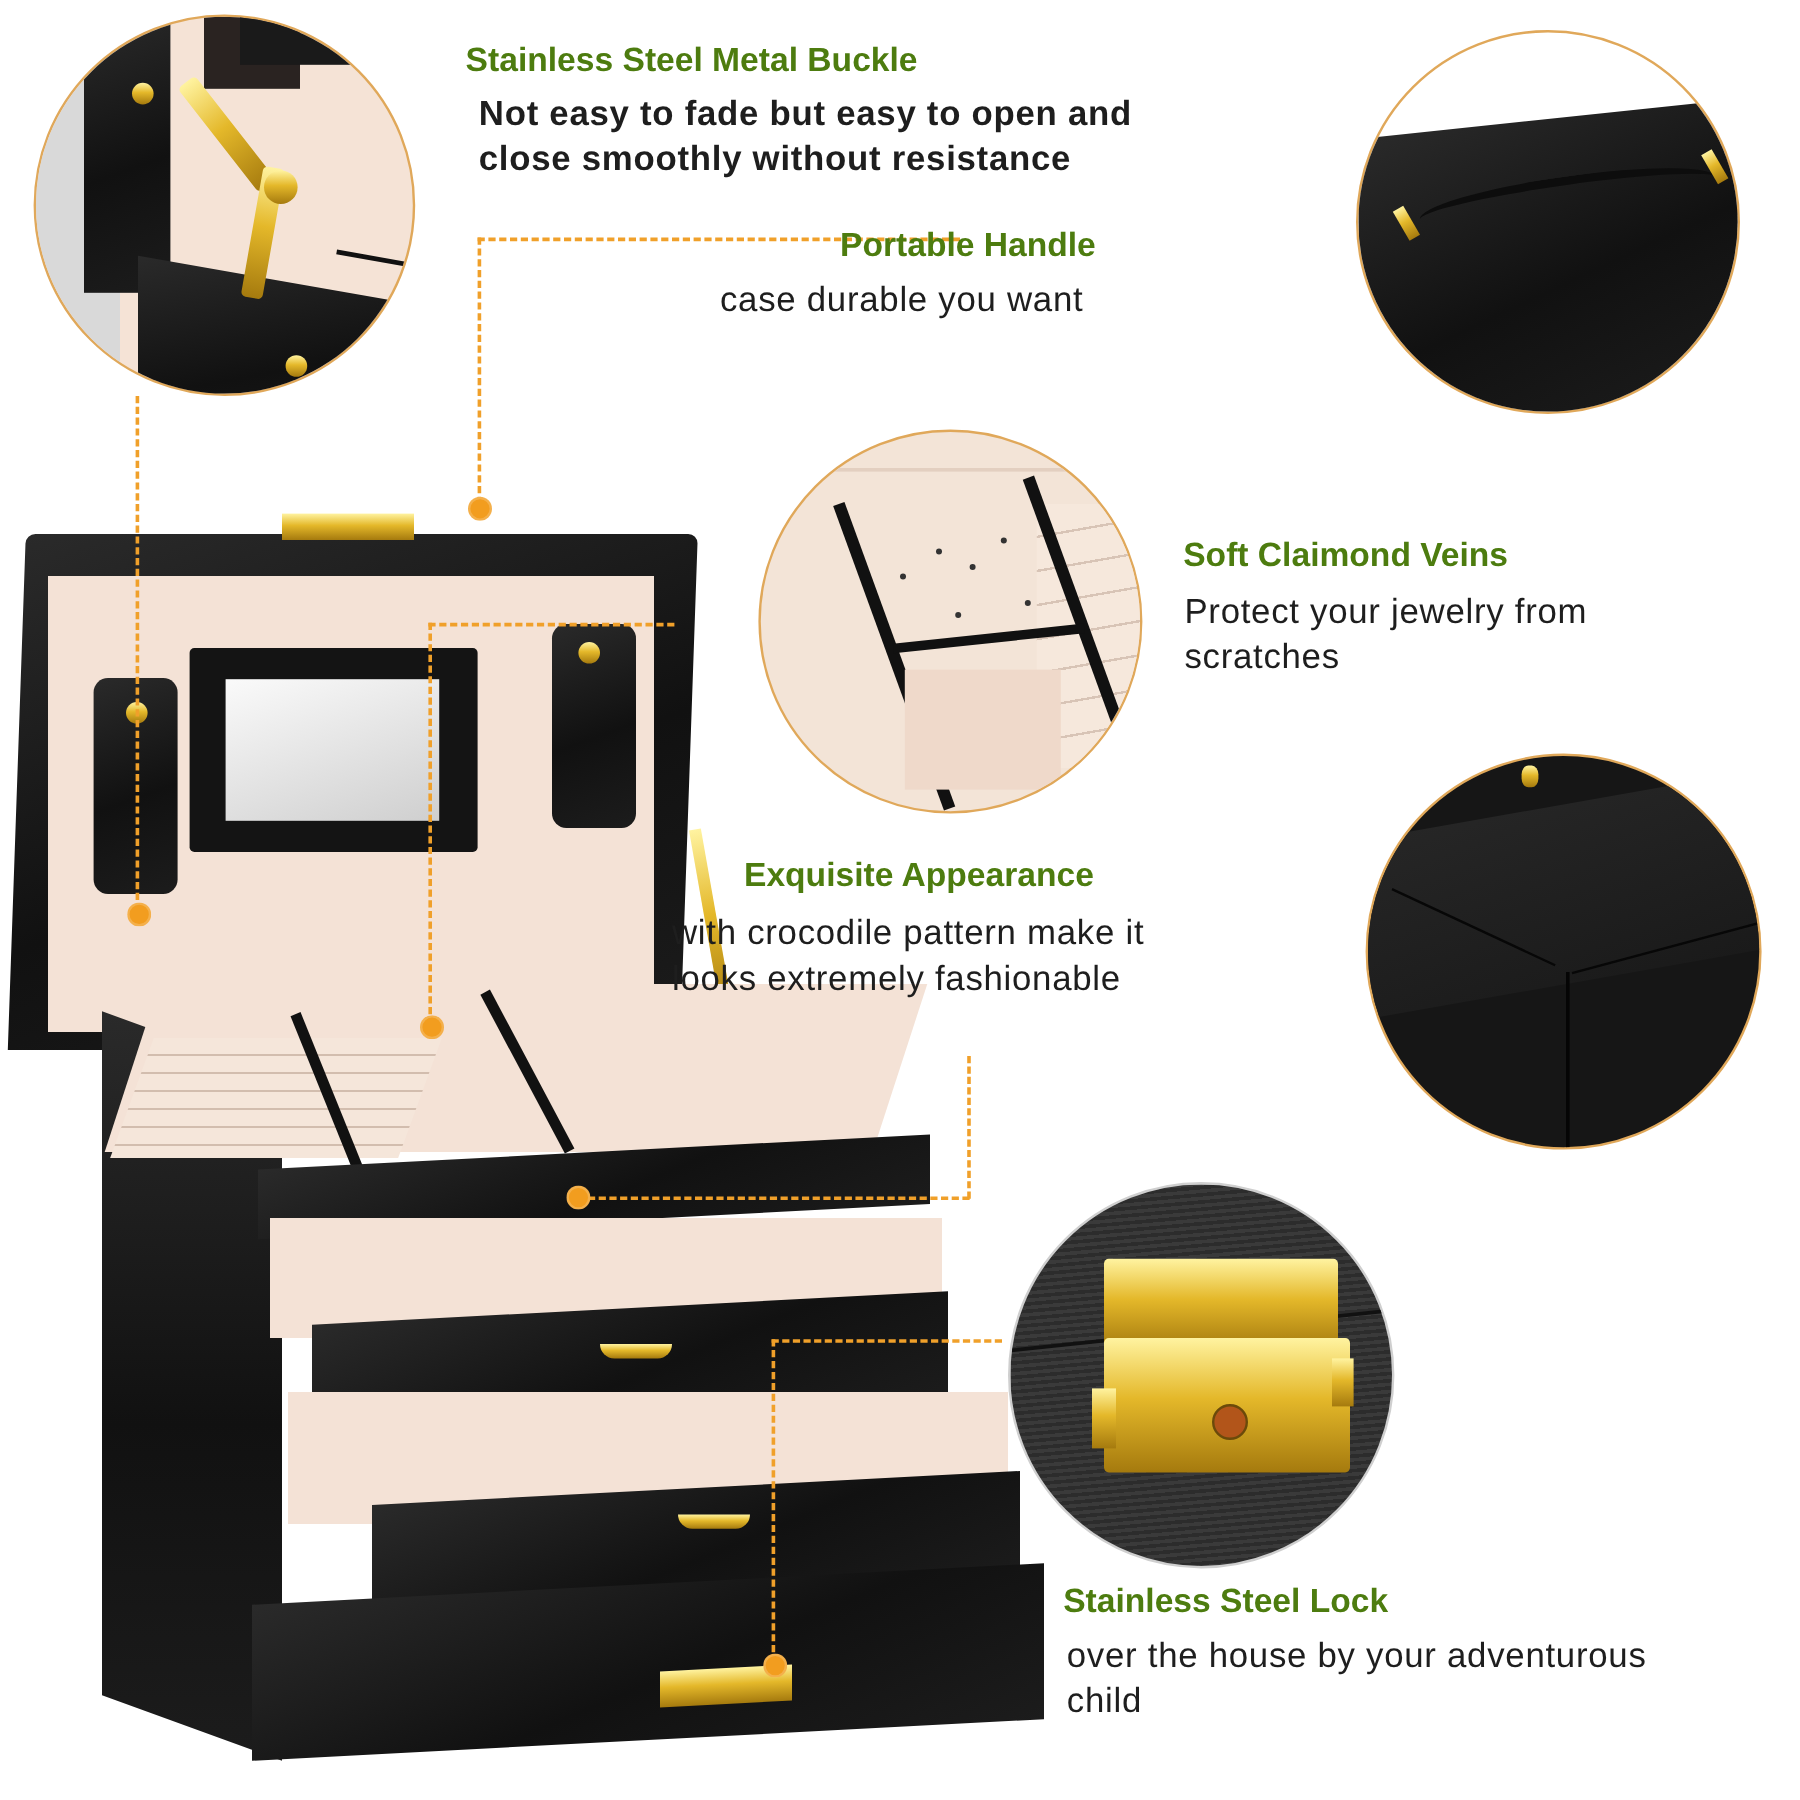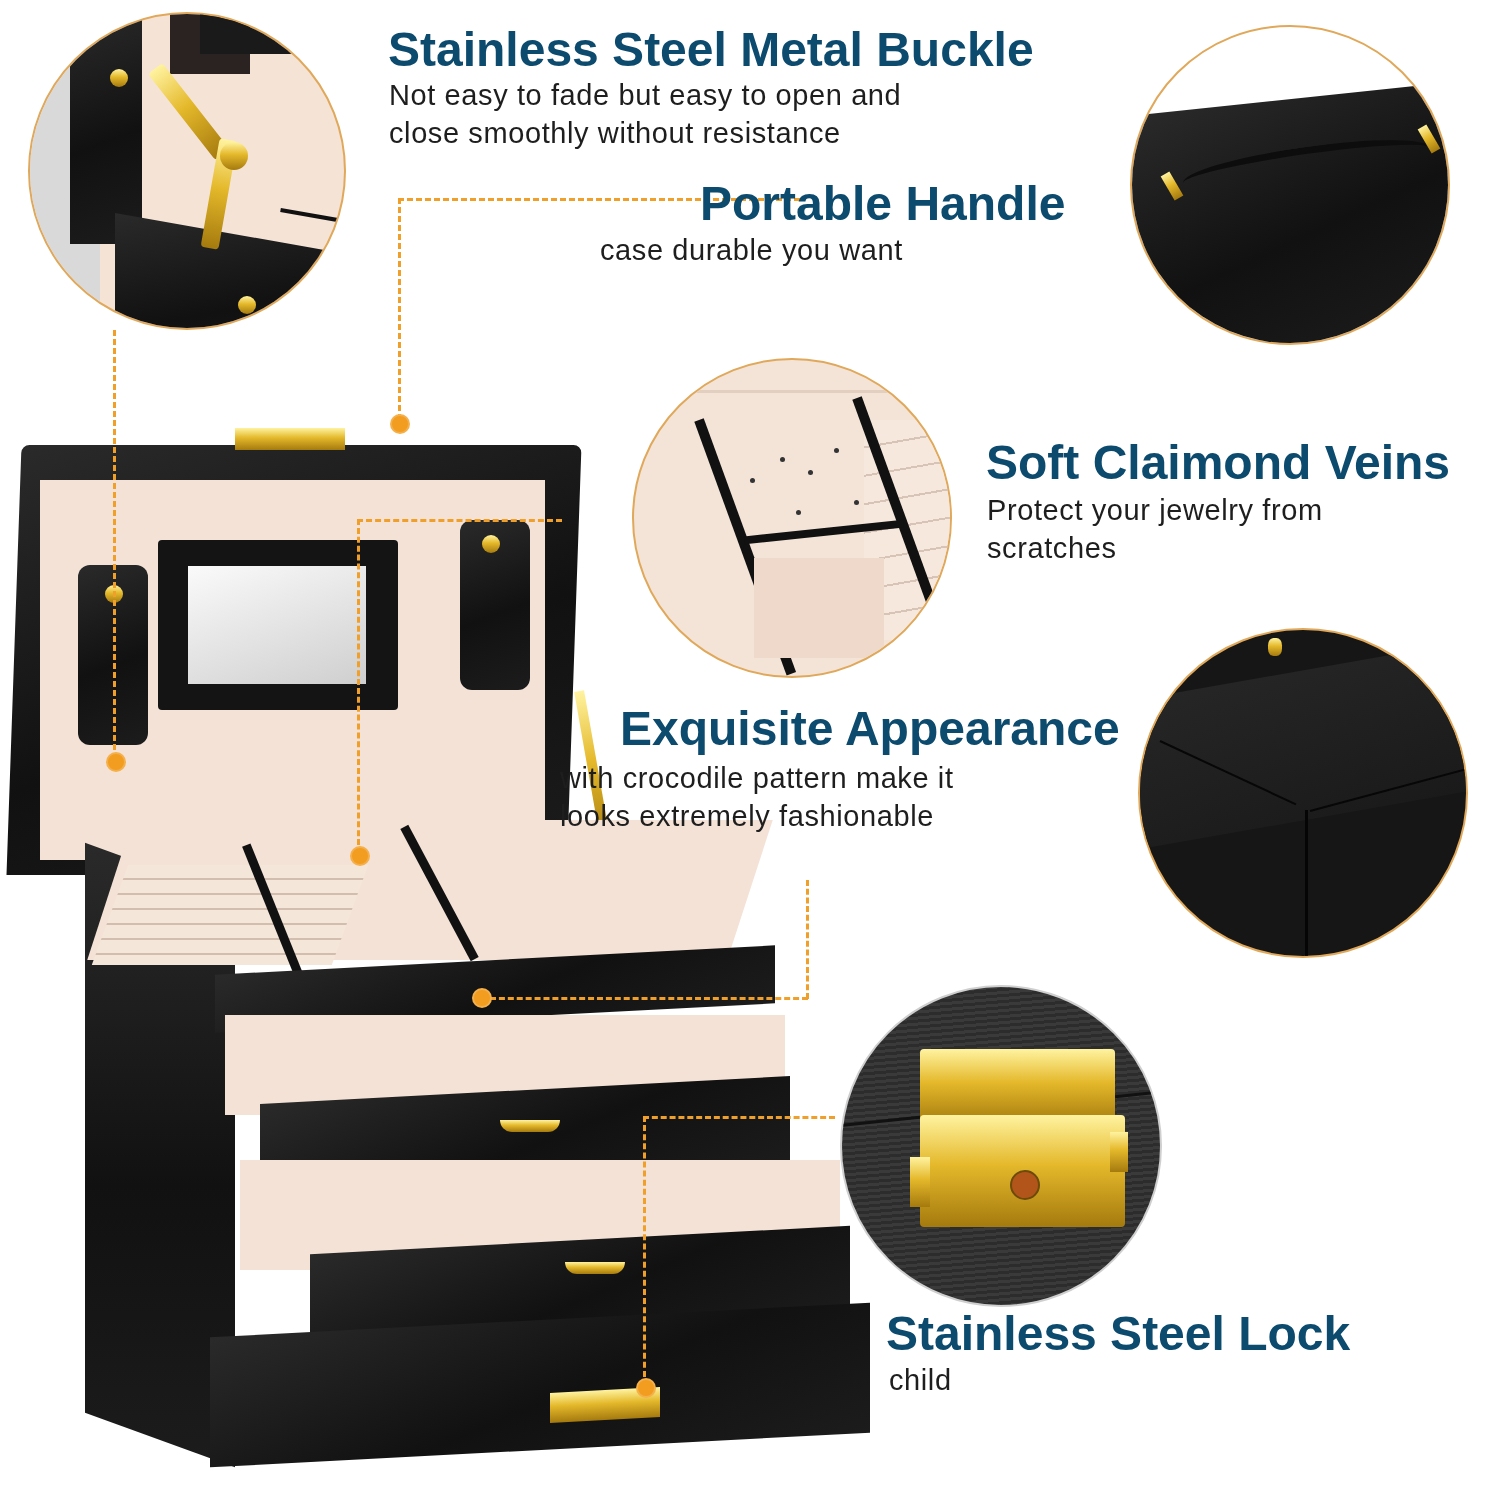--- a/index.html
+++ b/index.html
@@ -1,18 +1,18 @@
 <!DOCTYPE html>
 <html><head>
 <meta charset="utf-8">
 <style>
   html, body { margin:0; padding:0; background:#ffffff; }
   body { width:1500px; height:1500px; position:relative; overflow:hidden; font-family:"Liberation Sans", sans-serif; }
   .abs { position:absolute; }
-  .feat-title { position:absolute; font-weight:bold; color:#0c4a6e; font-size:48px; line-height:40px; white-space:nowrap; }
+  .feat-title { position:absolute; font-weight:bold; color:#4d7c0f; font-size:28px; line-height:40px; white-space:nowrap; }
   .feat-desc { position:absolute; color:#1e1e1e; font-size:29px; line-height:38px; letter-spacing:0.6px; }
   .right { }
   .circle { position:absolute; border-radius:50%; overflow:hidden; border:2px solid #e0a85a; box-sizing:border-box; }
   .dash-v { position:absolute; border-left:3px dashed #f0a02a; width:0; }
   .dash-h { position:absolute; border-top:3px dashed #f0a02a; height:0; }
   .dot { position:absolute; width:16px; height:16px; border-radius:50%; background:#f29d1f; border:2px solid #fff3; }
   .leather { background:linear-gradient(160deg,#2a2a2a 0%,#111 55%,#1c1c1c 100%); }
   .velvet { background:#f4e2d6; }
   .gold { background:linear-gradient(180deg,#fff3a0 0%,#e4b82a 45%,#a57a0e 100%); }
 </style>
@@ -125,21 +125,21 @@
 
 <div class="dash-h" style="left:490px;top:997px;width:318px;"></div>
 <div class="dash-v" style="left:806px;top:880px;height:119px;"></div>
 <div class="dot" style="left:472px;top:988px;"></div>
 
 <div class="dash-h" style="left:643px;top:1116px;width:192px;"></div>
 <div class="dash-v" style="left:643px;top:1116px;height:270px;"></div>
 <div class="dot" style="left:636px;top:1378px;"></div>
 
 <div class="feat-title" style="left:388px;top:30px;">Stainless Steel Metal Buckle</div>
-<div class="feat-desc" style="left:389px;top:76px;">
+<div class="feat-desc" style="left:399px;top:76px;font-weight:bold;">
   <div>Not easy to fade but easy to open and</div>
   <div>close smoothly without resistance</div>
 </div>
 
 <div class="feat-title right" style="left:700px;top:184px;width:410px;">Portable Handle</div>
 <div class="feat-desc right" style="left:600px;top:231px;width:514px;">
   <div>case durable you want</div>
 </div>
 
 <div class="feat-title" style="left:986px;top:443px;">Soft Claimond Veins</div>
@@ -149,14 +149,15 @@
 </div>
 
 <div class="feat-title right" style="left:620px;top:709px;width:490px;">Exquisite Appearance</div>
 <div class="feat-desc right" style="left:560px;top:759px;width:555px;">
   <div style="white-space:pre;">with crocodile pattern make it </div>
   <div>looks extremely fashionable</div>
 </div>
 
 <div class="feat-title" style="left:886px;top:1314px;">Stainless Steel Lock</div>
 <div class="feat-desc" style="left:889px;top:1361px;">
+  <div>over the house by your adventurous</div>
   <div>child</div>
 </div>
 
 </body></html>

